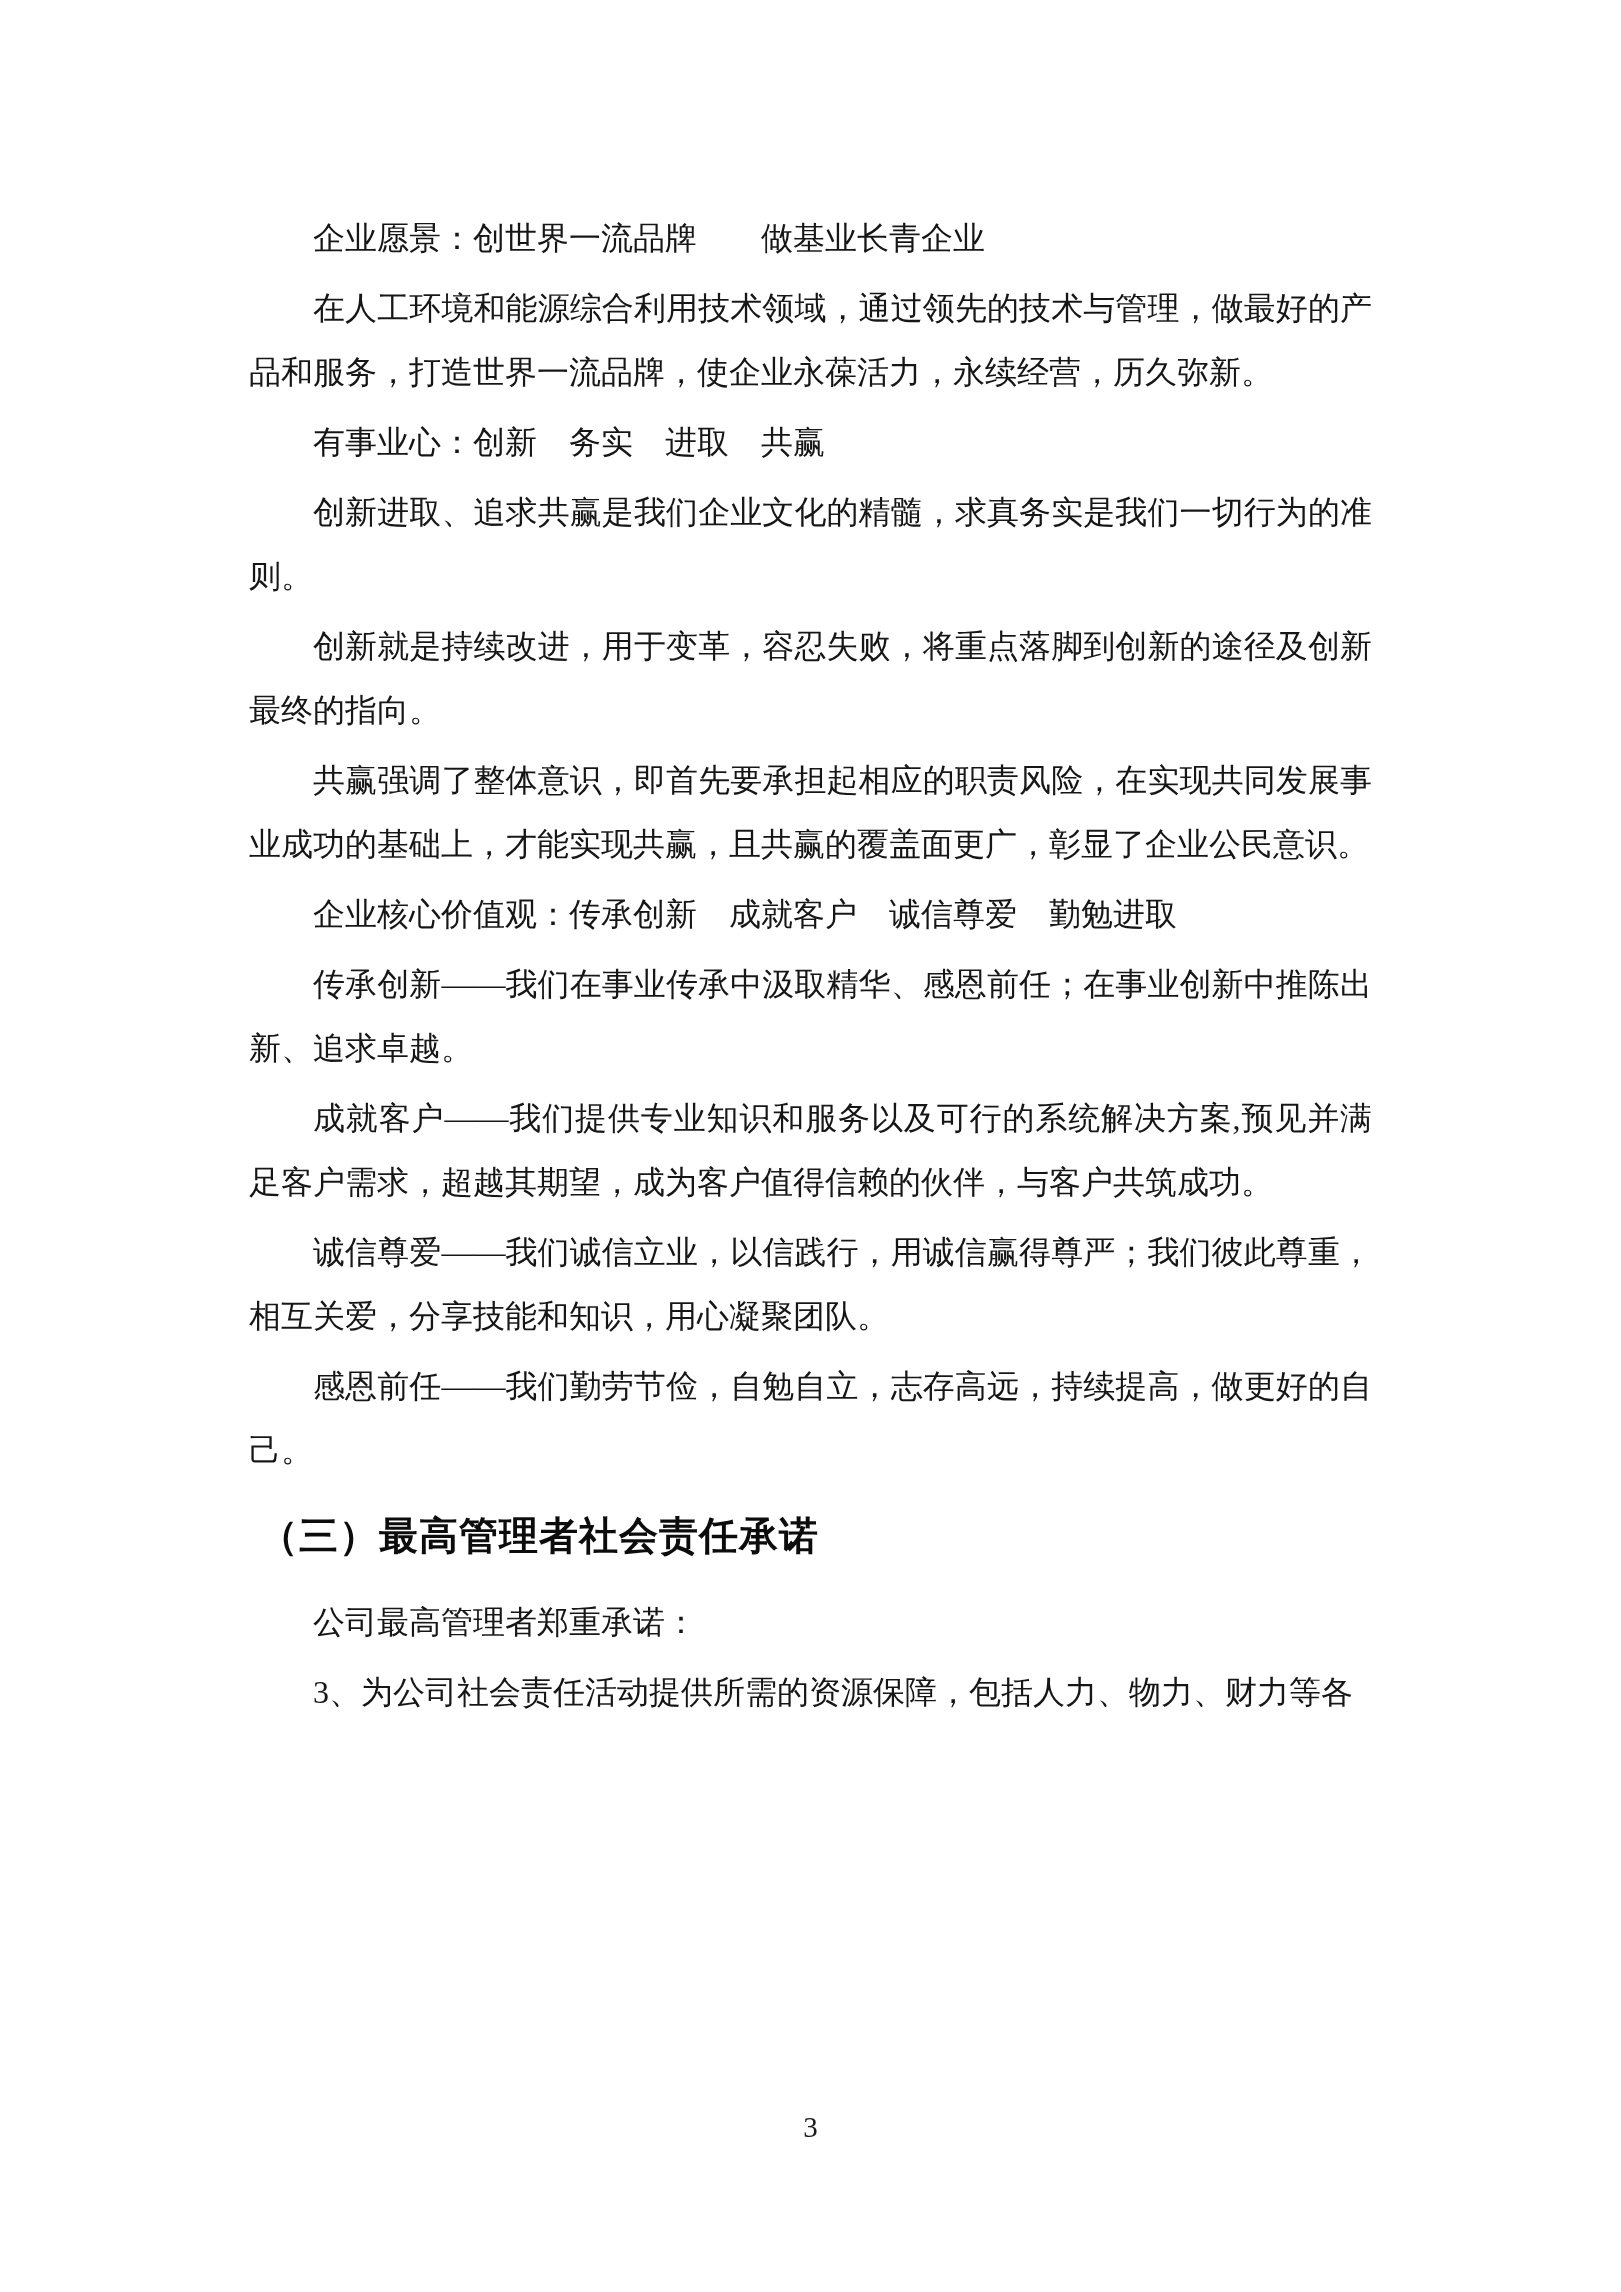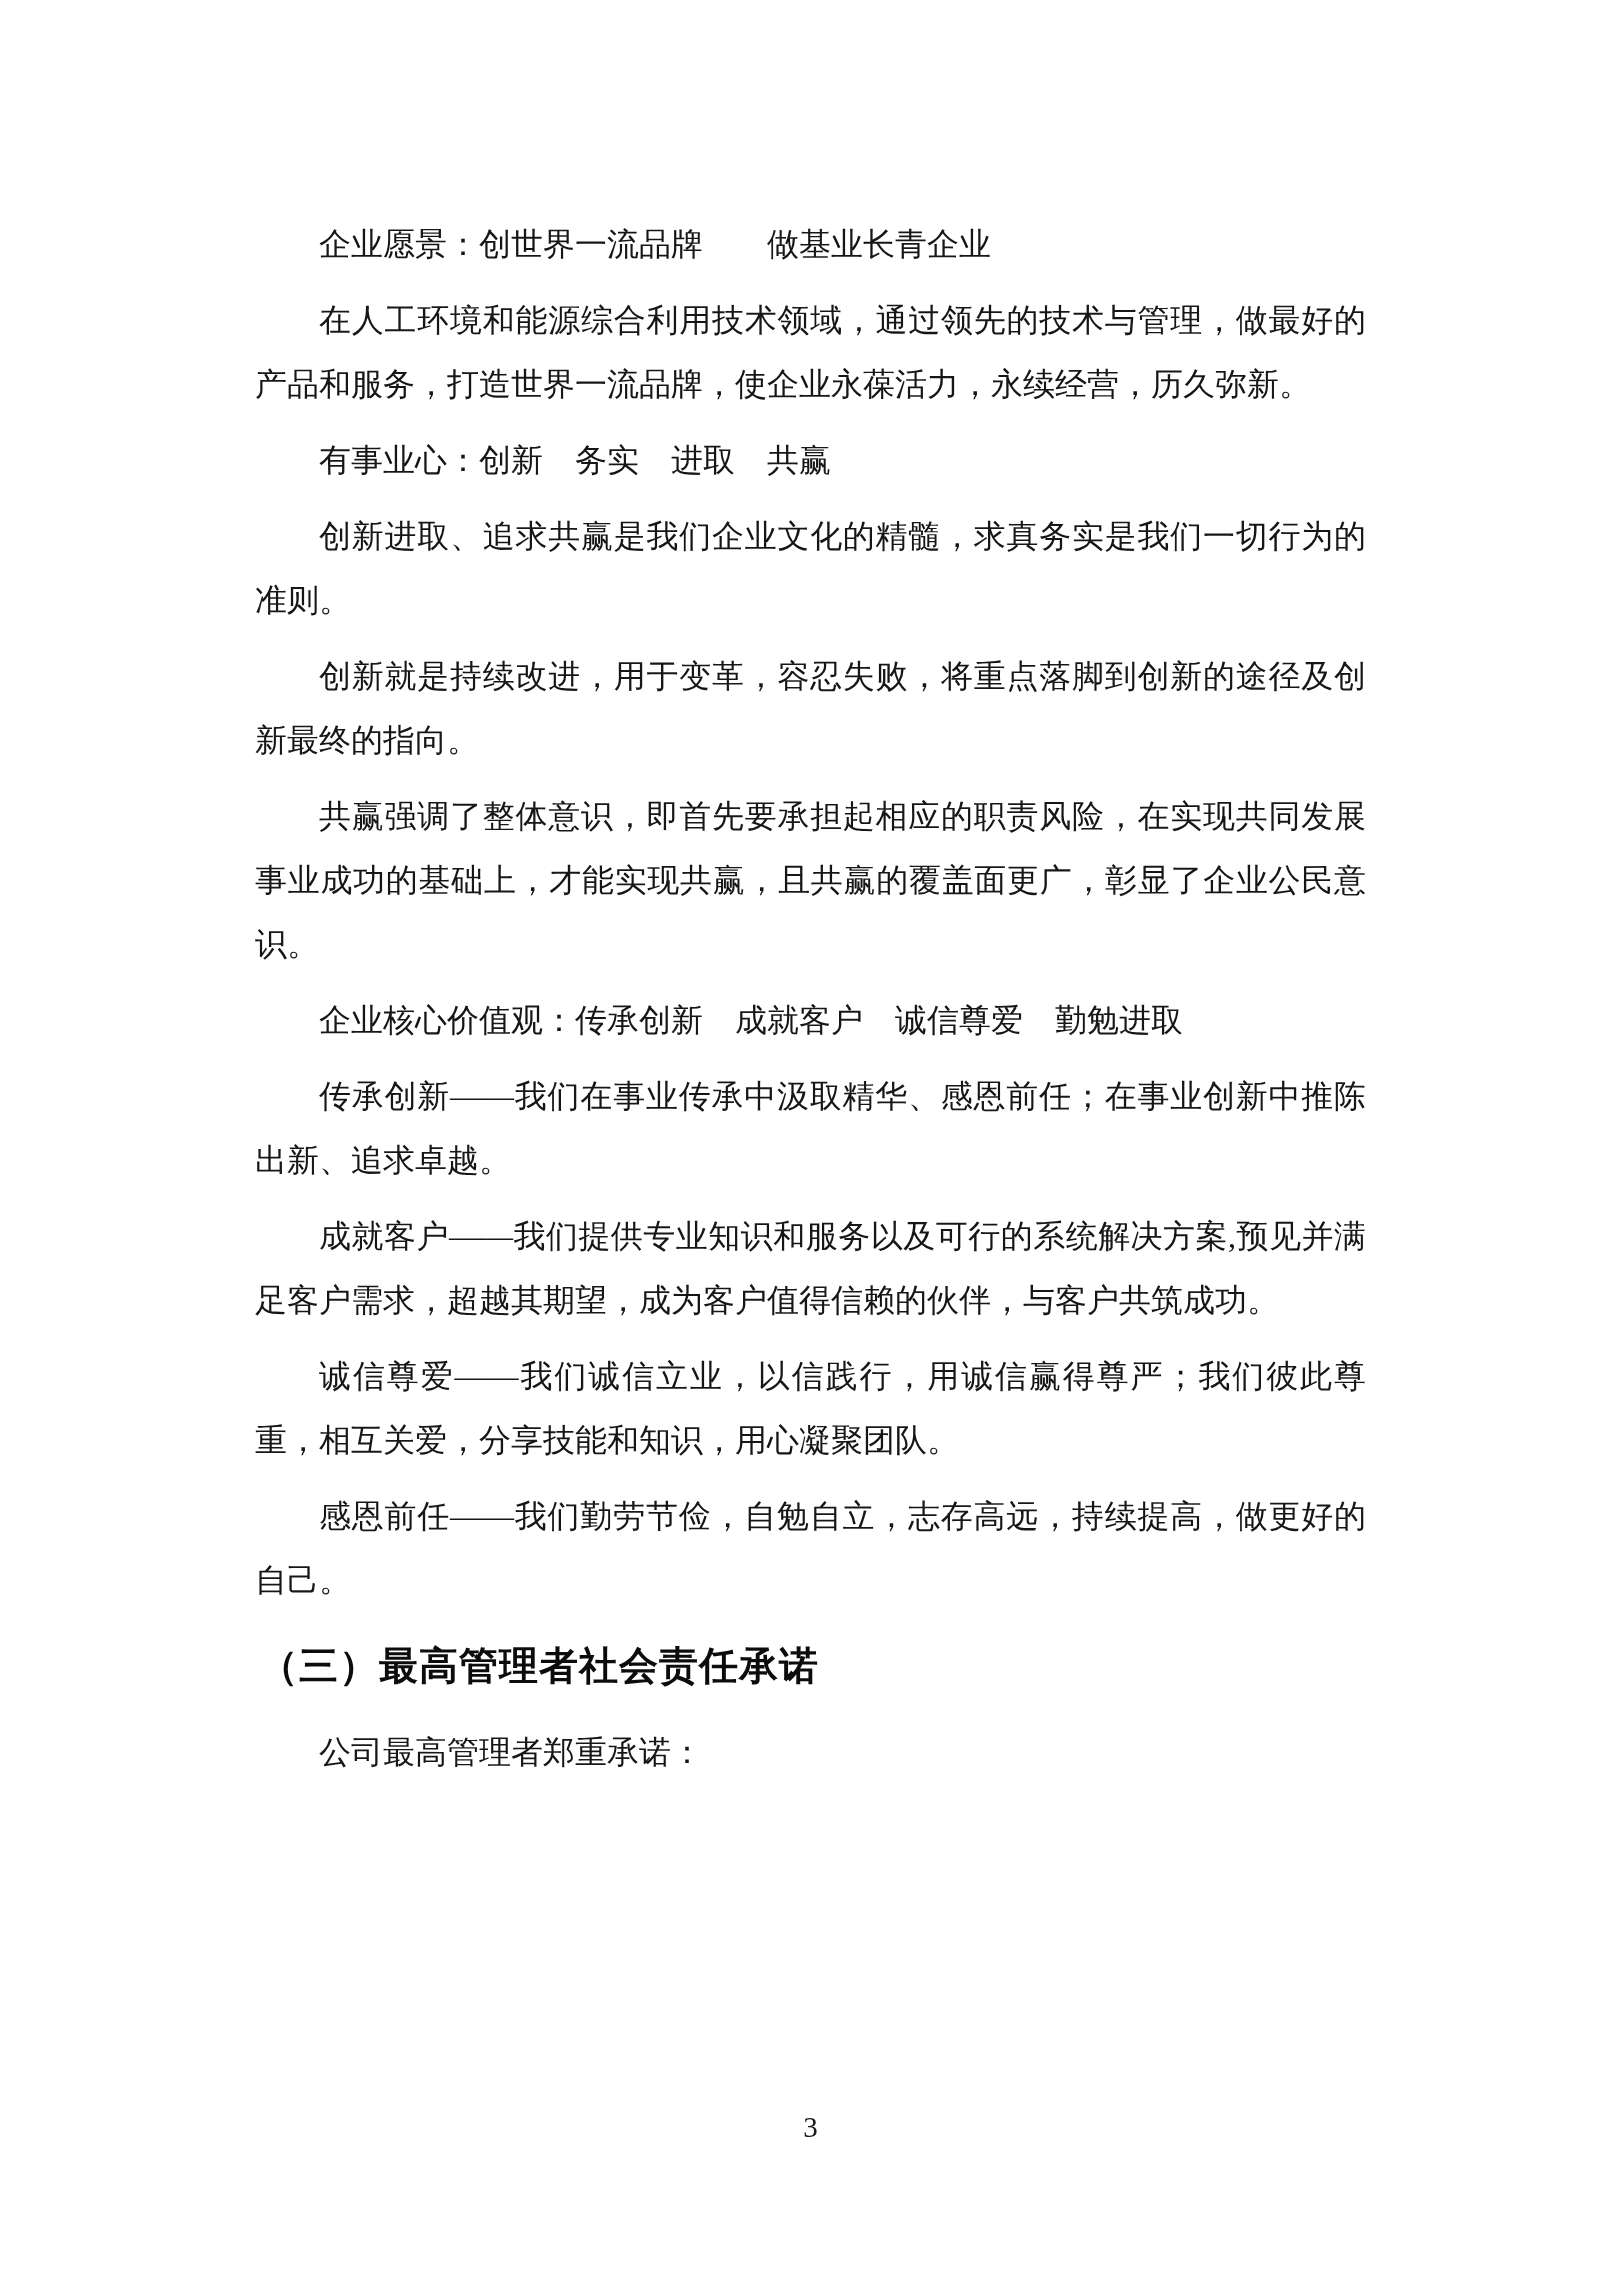--- a/index.html
+++ b/index.html
@@ -16,21 +16,21 @@
     color: #161616;
     font-family: "Liberation Serif", "DejaVu Serif", serif;
   }
   .content {
     position: absolute;
     left: 243px;
     top: 200px;
     width: 1135px;
   }
   .content p {
-    margin: 12px;
+    margin: 6px;
     font-size: 32px;
     line-height: 64px;
     text-align: justify;
     text-justify: inter-ideograph;
     text-indent: 2em;
     word-break: normal;
     font-kerning: none;
   }
   .section-heading {
     margin: 16px;
@@ -66,17 +66,18 @@
     <p>共赢强调了整体意识，即首先要承担起相应的职责风险，在实现共同发展事业成功的基础上，才能实现共赢，且共赢的覆盖面更广，彰显了企业公民意识。</p>
     <p>企业核心价值观：传承创新　成就客户　诚信尊爱　勤勉进取</p>
     <p>传承创新——我们在事业传承中汲取精华、感恩前任；在事业创新中推陈出新、追求卓越。</p>
     <p>成就客户——我们提供专业知识和服务以及可行的系统解决方案,预见并满足客户需求，超越其期望，成为客户值得信赖的伙伴，与客户共筑成功。</p>
     <p>诚信尊爱——我们诚信立业，以信践行，用诚信赢得尊严；我们彼此尊重，相互关爱，分享技能和知识，用心凝聚团队。</p>
     <p>感恩前任——我们勤劳节俭，自勉自立，志存高远，持续提高，做更好的自己。</p>
 
     <h2 class="section-heading">（三）最高管理者社会责任承诺</h2>
 
     <p>公司最高管理者郑重承诺：</p>
+    <p>3、为公司社会责任活动提供所需的资源保障，包括人力、物力、财力等各</p>
   </main>
 
   <footer class="page-number">3</footer>
 </div>
 
 
 </body></html>

